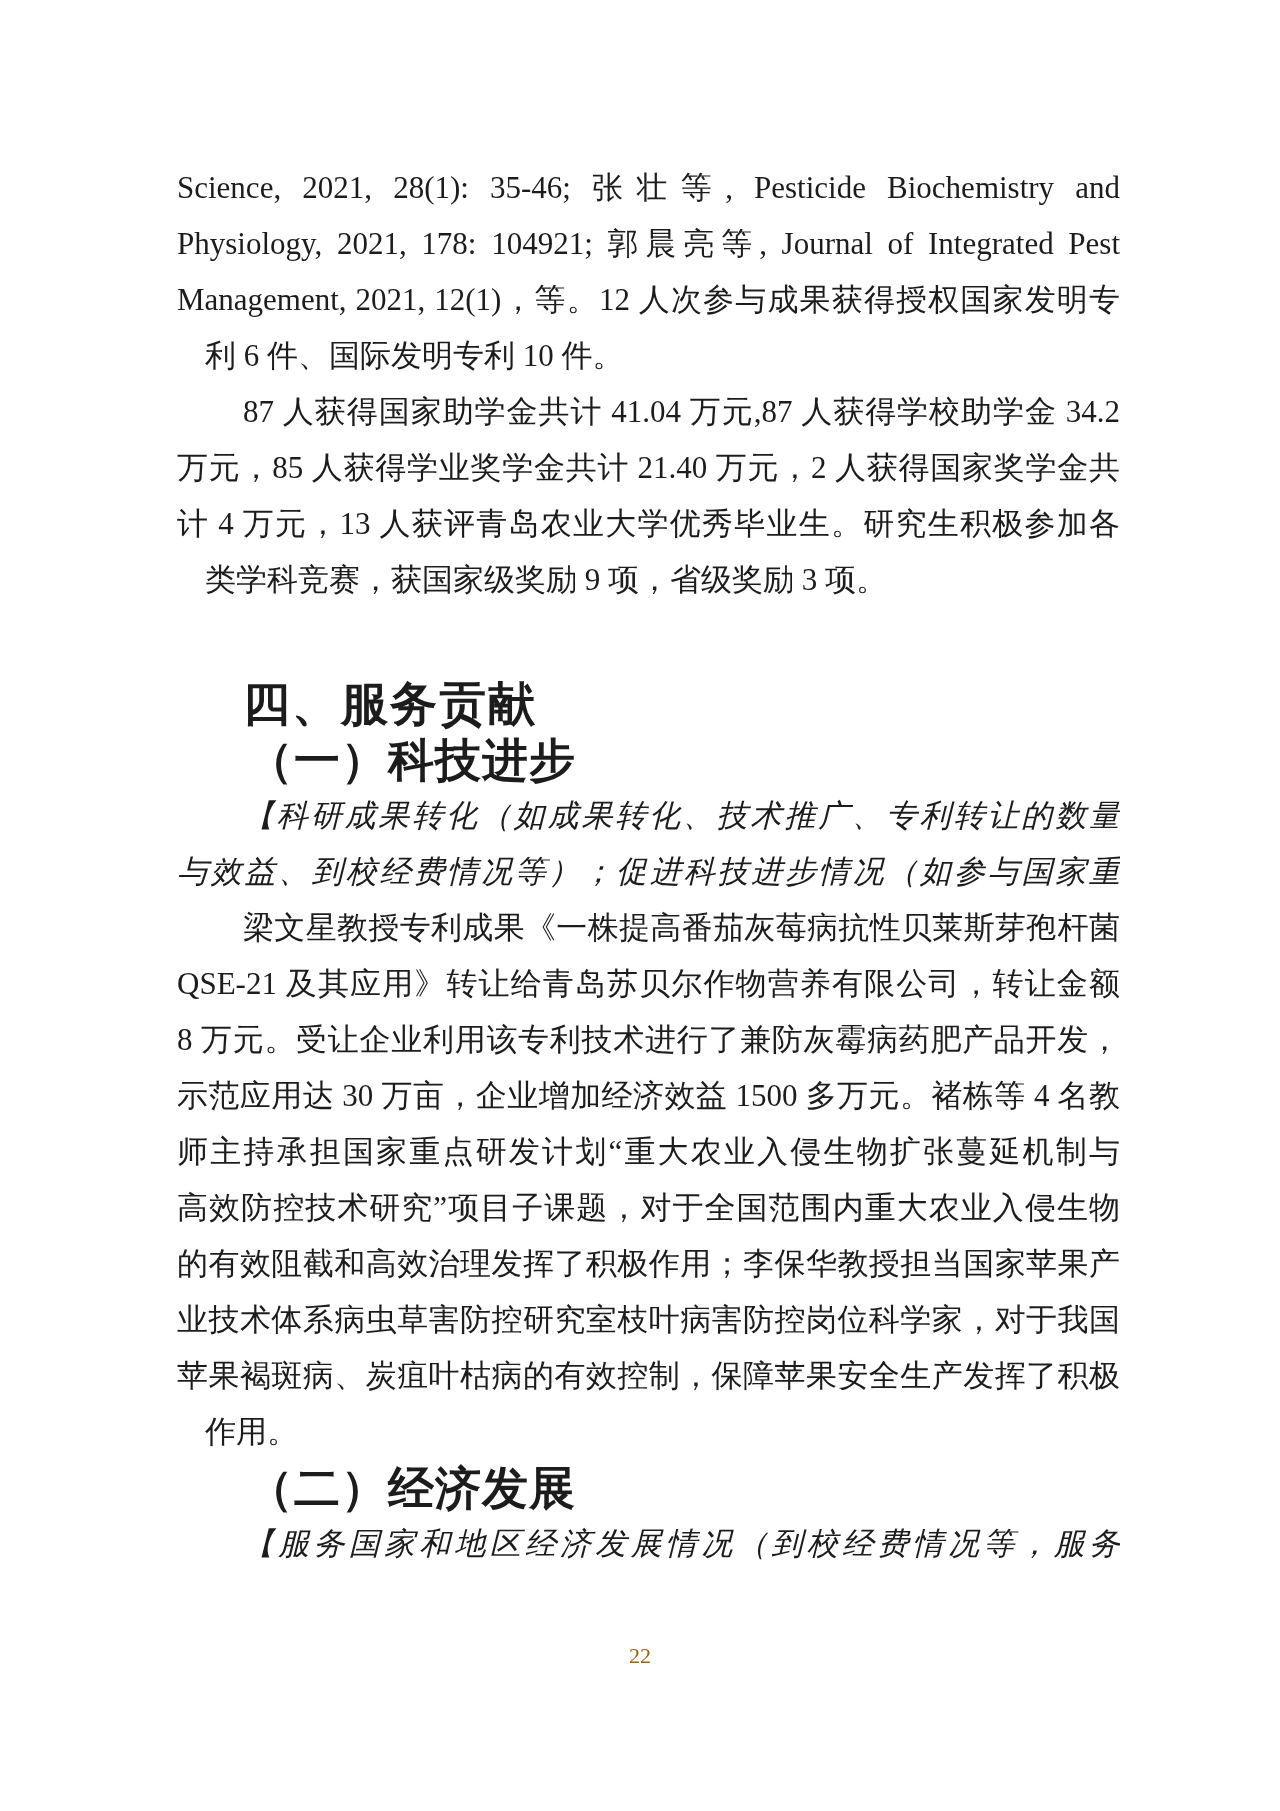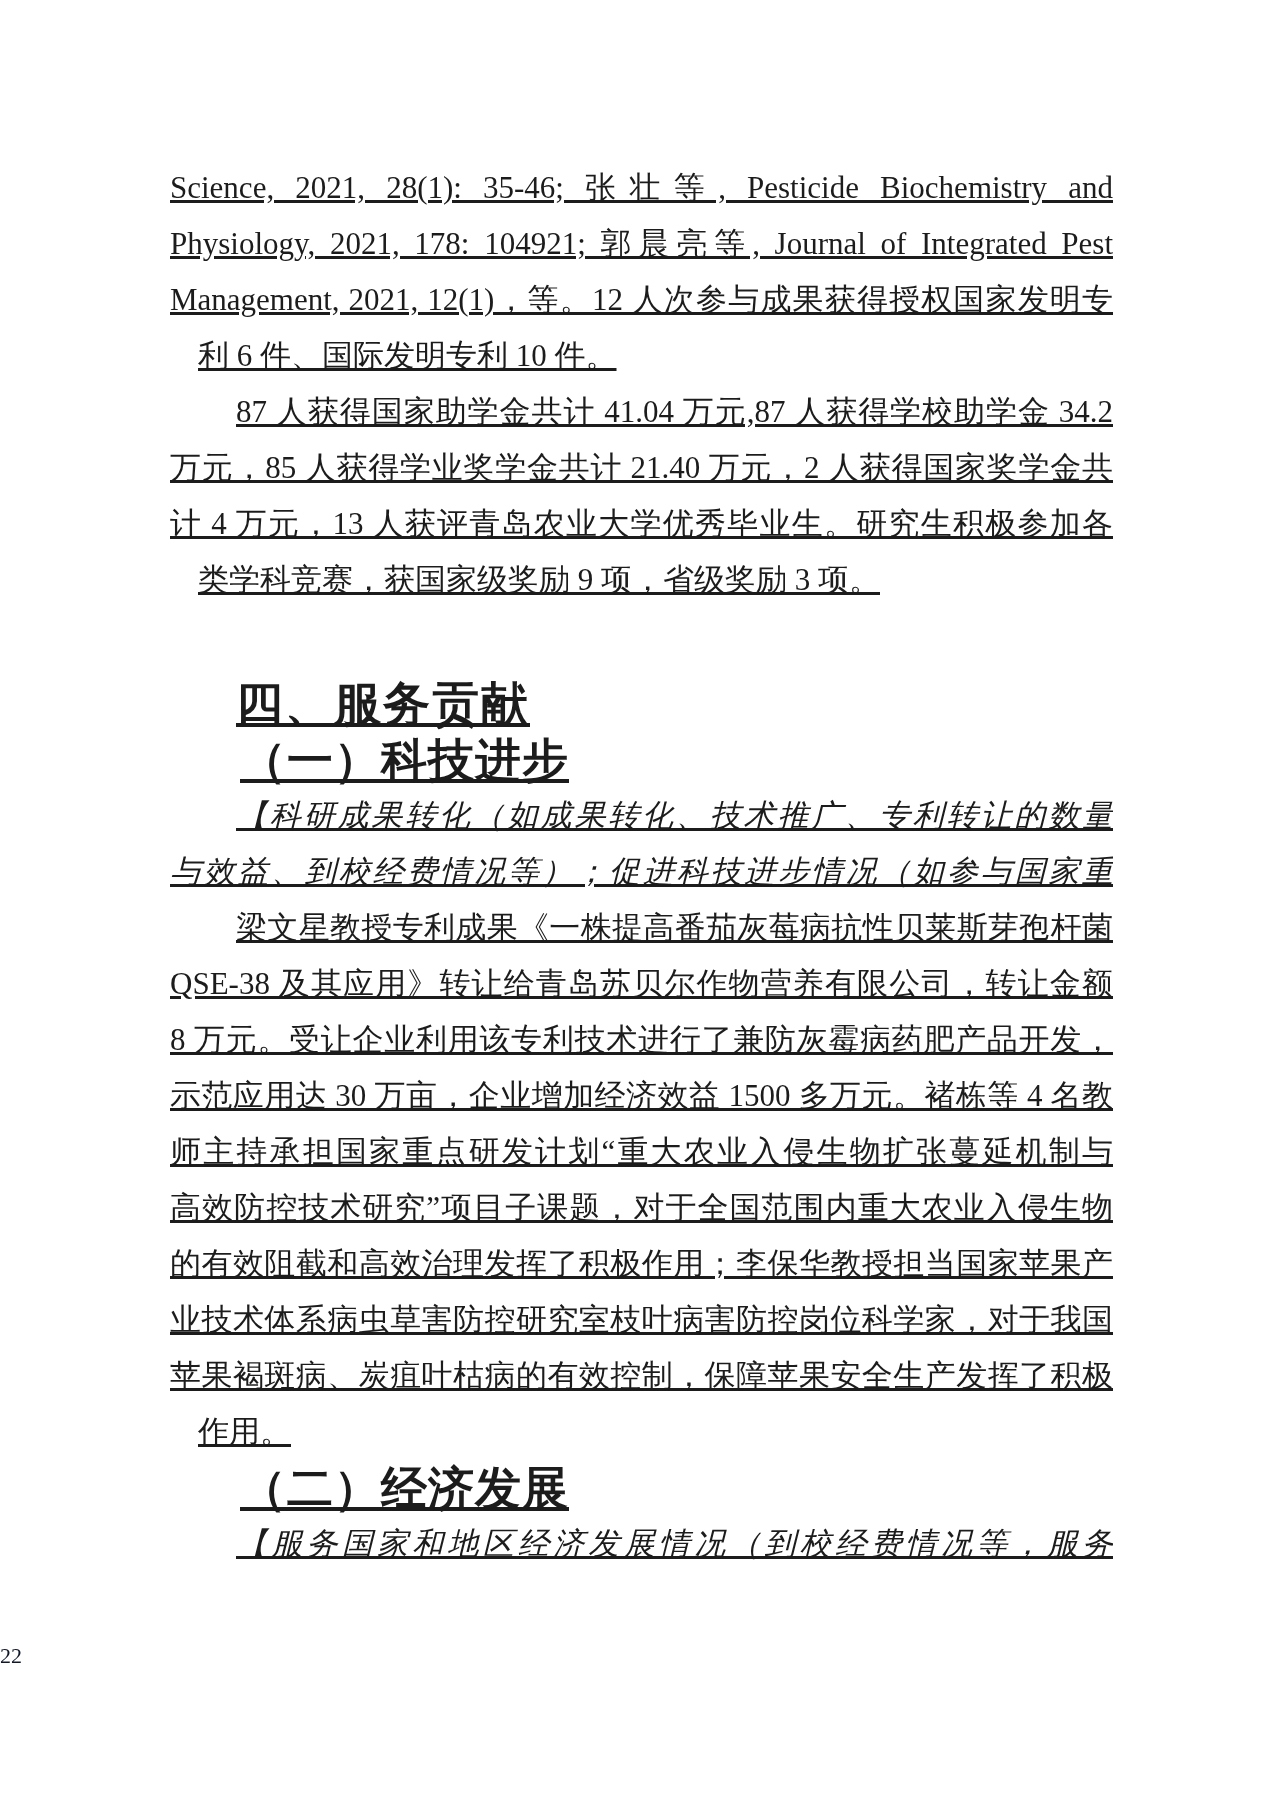--- a/index.html
+++ b/index.html
@@ -8,24 +8,23 @@
     width: 1280px;
     height: 1811px;
     margin: 0 auto;
     background: #ffffff;
     font-family: "Liberation Serif", "DejaVu Serif", serif;
     color: #1c1c1c;
     overflow: hidden;
   }
   .content {
     position: absolute;
-    left: 170px;
+    left: 177px;
     top: 160px;
     width: 943px;
-    text-decoration: underline;
   }
   .block { margin: 0; padding: 0; }
   .jline {
     font-size: 31px;
     line-height: 56px;
     height: 56px;
     white-space: normal;
     text-align: justify;
     text-align-last: justify;
     overflow: hidden;
@@ -48,23 +47,24 @@
     font-size: 46px;
     line-height: 56px;
     padding-left: 70px;
     letter-spacing: 1px;
   }
   .pagenum {
     position: absolute;
     top: 1642px;
     left: 0;
     width: 100%;
+    text-align: center;
     font-size: 22px;
     line-height: 28px;
-    color: #0f172a;
+    color: #a16207;
   }
 </style>
 </head>
 <body>
 
 <div class="page">
   <div class="content">
       <div class="block block-body">
         <div class="jline">Science, 2021, 28(1): 35-46; 张壮等, Pesticide Biochemistry and</div>
         <div class="jline">Physiology, 2021, 178: 104921; 郭晨亮等, Journal of Integrated Pest</div>
@@ -78,21 +78,21 @@
         <div class="jline lastline">类学科竞赛，获国家级奖励 9 项，省级奖励 3 项。</div>
       </div>
       <div class="block block-heading1">四、服务贡献</div>
       <div class="block block-heading2">（一）科技进步</div>
       <div class="block block-bracket">
         <div class="jline indent">【科研成果转化（如成果转化、技术推广、专利转让的数量</div>
         <div class="jline">与效益、到校经费情况等）；促进科技进步情况（如参与国家重</div>
       </div>
       <div class="block block-body">
         <div class="jline indent">梁文星教授专利成果《一株提高番茄灰莓病抗性贝莱斯芽孢杆菌</div>
-        <div class="jline">QSE-38 及其应用》转让给青岛苏贝尔作物营养有限公司，转让金额</div>
+        <div class="jline">QSE-21 及其应用》转让给青岛苏贝尔作物营养有限公司，转让金额</div>
         <div class="jline">8 万元。受让企业利用该专利技术进行了兼防灰霉病药肥产品开发，</div>
         <div class="jline">示范应用达 30 万亩，企业增加经济效益 1500 多万元。褚栋等 4 名教</div>
         <div class="jline">师主持承担国家重点研发计划“重大农业入侵生物扩张蔓延机制与</div>
         <div class="jline">高效防控技术研究”项目子课题，对于全国范围内重大农业入侵生物</div>
         <div class="jline">的有效阻截和高效治理发挥了积极作用；李保华教授担当国家苹果产</div>
         <div class="jline">业技术体系病虫草害防控研究室枝叶病害防控岗位科学家，对于我国</div>
         <div class="jline">苹果褐斑病、炭疽叶枯病的有效控制，保障苹果安全生产发挥了积极</div>
         <div class="jline lastline">作用。</div>
       </div>
       <div class="block block-heading2">（二）经济发展</div>

